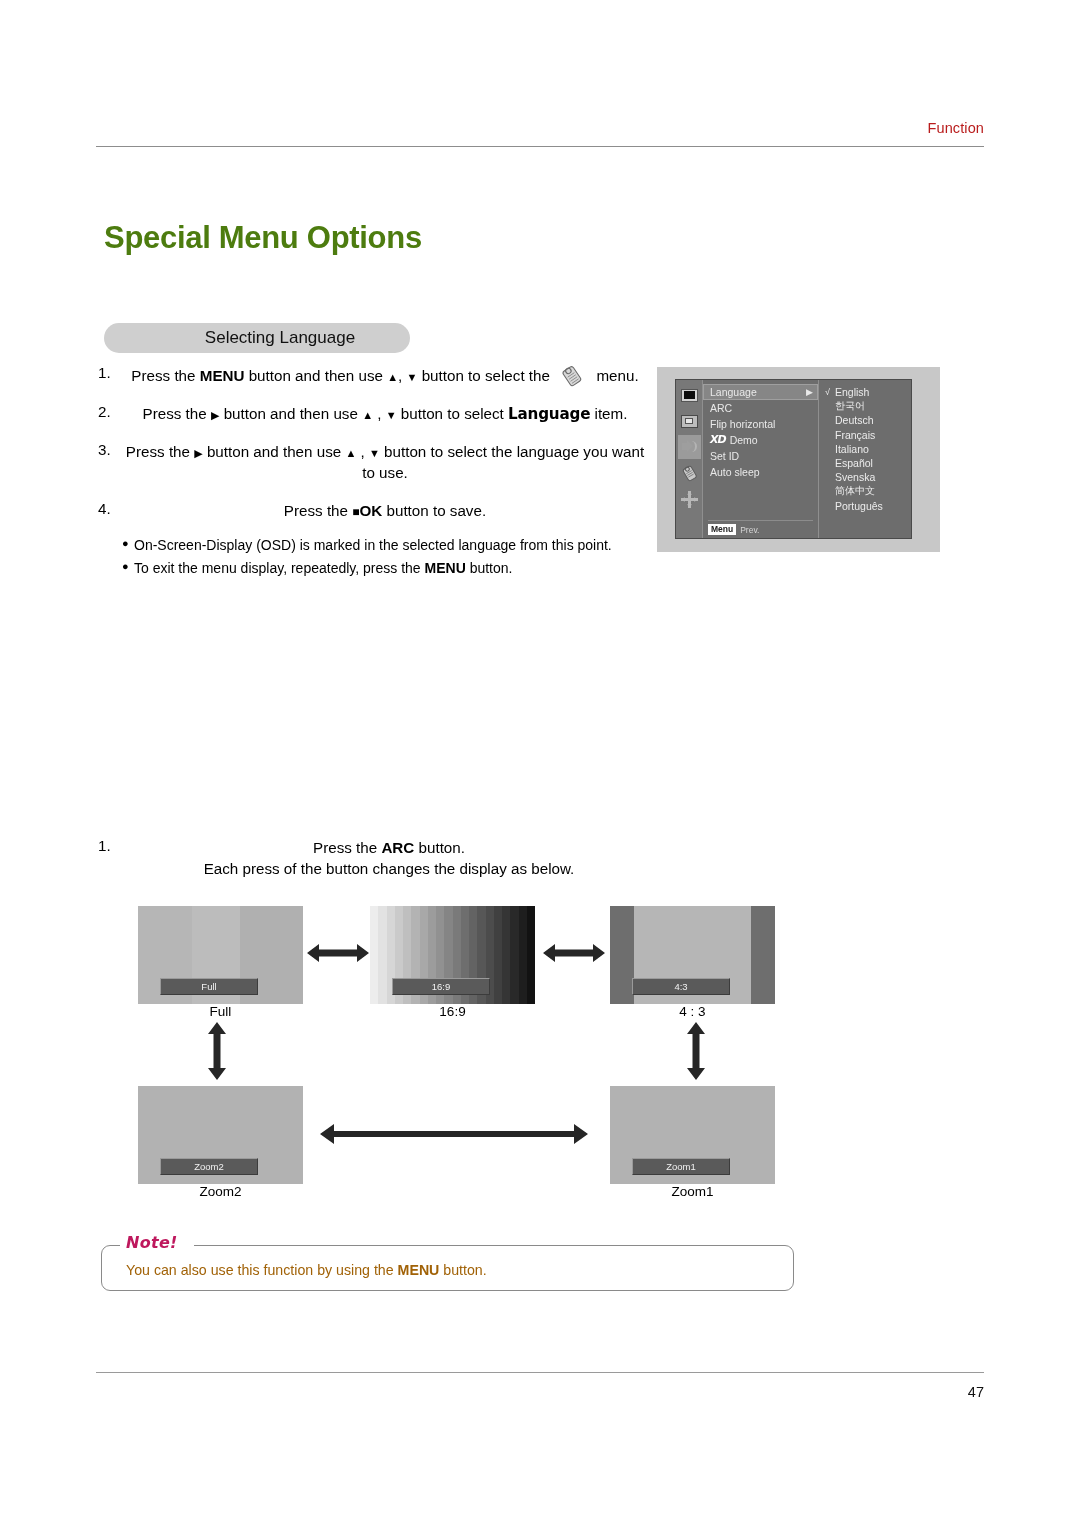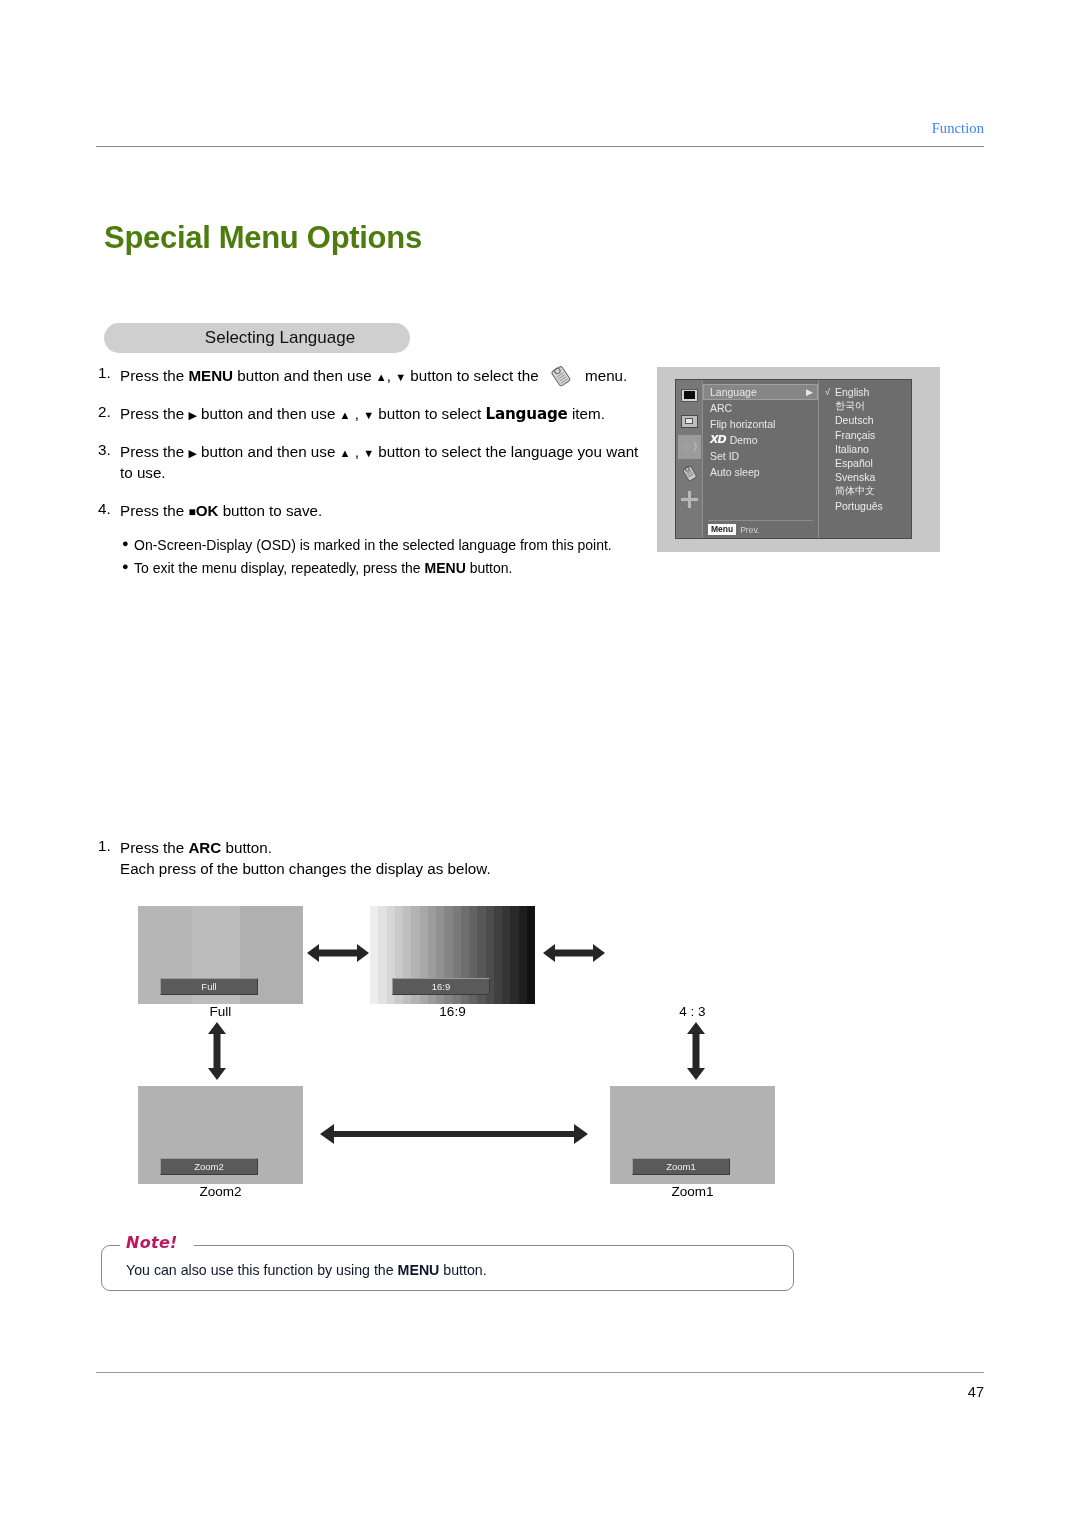--- a/index.html
+++ b/index.html
@@ -19,23 +19,22 @@
     position: absolute;
     inset: 0;
   }
 
   
   .header-label {
     position: absolute;
     right: 96px;
     top: 120px;
     font-size: 14.5px;
-    color: #3b82f6;
+    color: #b91c1c;
     letter-spacing: .1px;
-    font-family: Liberation Serif, serif;
   }
   .header-rule {
     position: absolute;
     left: 96px;
     right: 96px;
     top: 146px;
     height: 1px;
     background: #8d8d8d;
   }
 
@@ -85,20 +84,21 @@
   }
   .step:last-child { margin-bottom: 0; }
   .step-num {
     width: 22px;
     flex: 0 0 22px;
     text-align: left;
   }
   .step-body {
     flex: 1 1 auto;
     line-height: 1.38;
+    text-align: center;
   }
   .b { font-weight: bold; }
   .lang-word {
     font-weight: bold;
     font-family: "DejaVu Sans", sans-serif;
     letter-spacing: -0.2px;
   }
   .tri-up::before { content: "\25B2"; font-size: 11px; }
   .tri-dn::before { content: "\25BC"; font-size: 11px; }
   .tri-rt::before { content: "\25B6"; font-size: 11px; }
@@ -338,21 +338,21 @@
     font-weight: bold;
     font-style: italic;
     color: #be185d;
     letter-spacing: .3px;
   }
   .note-text {
     position: absolute;
     left: 126px;
     top: 1262px;
     font-size: 14.2px;
-    color: #0f172a;
+    color: #a16207;
   }
 
   
   .footer-rule {
     position: absolute;
     left: 96px;
     right: 96px;
     top: 1372px;
     height: 1px;
     background: #9a9a9a;
@@ -569,20 +569,27 @@
       <span style="background:#404040"></span>
         <span style="background:#353535"></span>
         <span style="background:#292929"></span>
       <span style="background:#1e1e1e"></span>
         <span style="background:#121212"></span>
     </div>
     <div class="badge">16:9</div>
   </div>
   <div class="thumb-cap" style="left:370px; top:1004px;">16:9</div>
 
+  <div class="thumb" style="left:610px; top:906px;">
+    <div class="pillar-bg">
+      <div class="bar l"></div>
+      <div class="bar r"></div>
+    </div>
+    <div class="badge">4:3</div>
+  </div>
   <div class="thumb-cap" style="left:610px; top:1004px;">4 : 3</div>
 
   <div class="thumb" style="left:138px; top:1086px;">
     <div class="plain-bg"></div>
     <div class="badge">Zoom2</div>
   </div>
   <div class="thumb-cap" style="left:138px; top:1184px;">Zoom2</div>
 
   <div class="thumb" style="left:610px; top:1086px;">
     <div class="plain-bg"></div>

